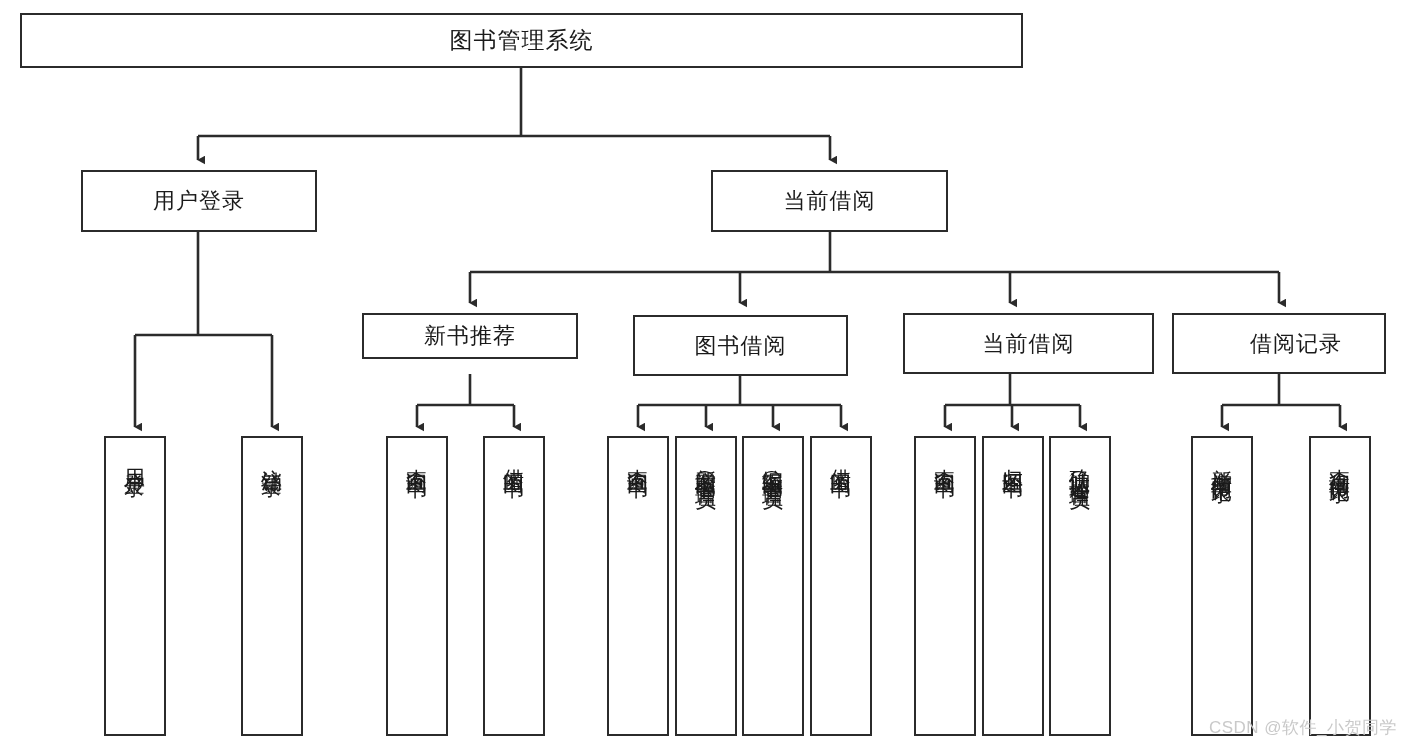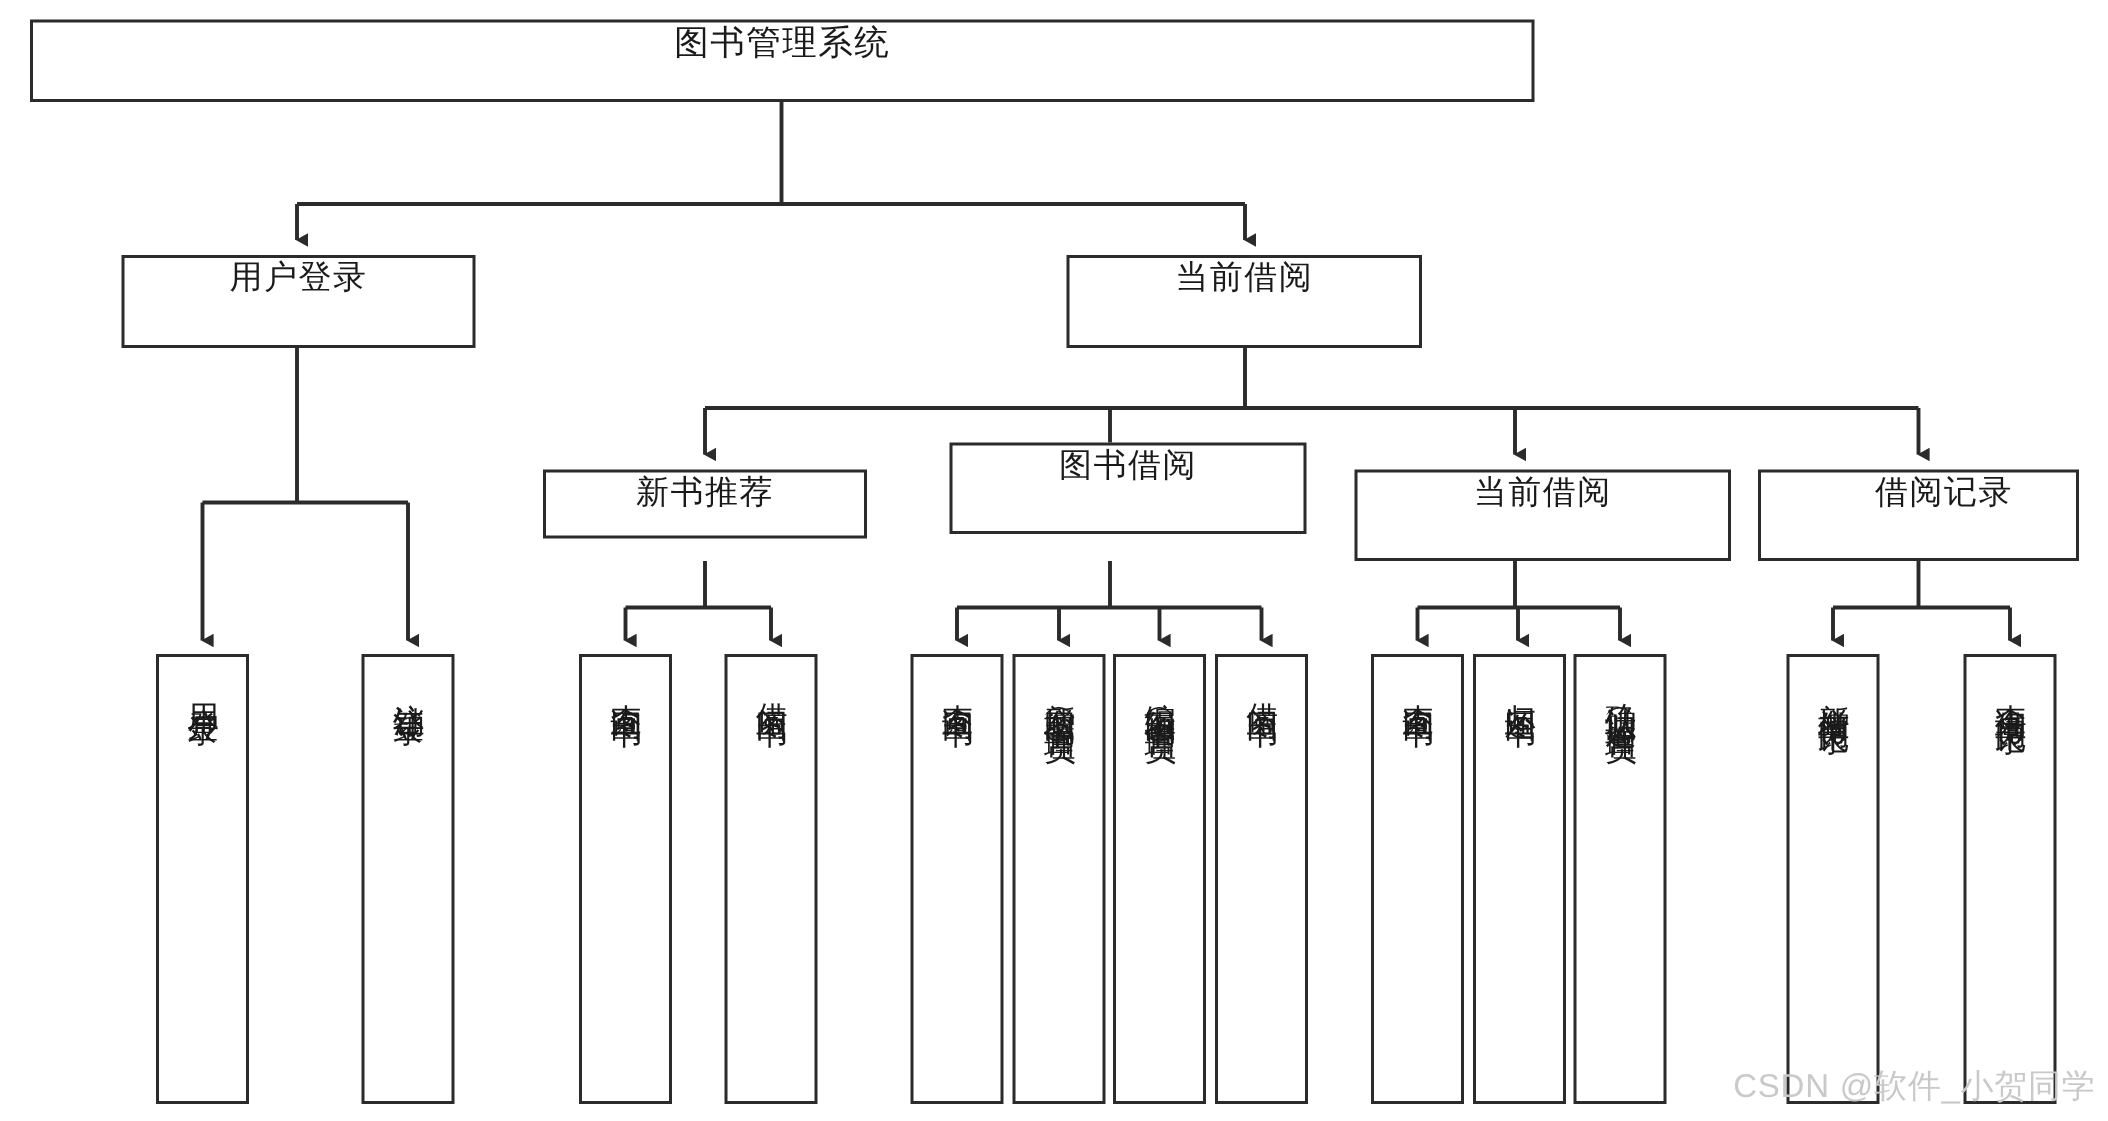--- a/index.html
+++ b/index.html
@@ -24,21 +24,21 @@
     top: 0;
     width: 1405px;
     height: 747px;
   }
   .node {
     position: absolute;
     box-sizing: border-box;
     background: #ffffff;
     border: 2px solid #2b2b2b;
     display: flex;
-    align-items: flex-start;
+    align-items: center;
     justify-content: center;
     color: #1a1a1a;
     z-index: 3;
   }
   .node-label {
     display: block;
     text-align: center;
     line-height: 1.18;
     white-space: nowrap;
   }
@@ -58,21 +58,21 @@
     writing-mode: vertical-rl;
     text-orientation: upright;
     font-size: 21px;
     letter-spacing: 3px;
     line-height: 1;
   }
   #watermark {
     position: absolute;
     right: 8px;
     bottom: 8px;
-    font-size: 22px;
+    font-size: 17px;
     color: #c9c9c9;
     letter-spacing: 0.5px;
     z-index: 5;
     user-select: none;
     white-space: nowrap;
   }
 </style>
 </head>
 <body>
 
@@ -139,21 +139,21 @@
   <div class="node horizontal" style="left:81px; top:170px; width:236px; height:62px;">
     <span class="node-label">用户登录</span>
   </div>
   <div class="node horizontal" style="left:711px; top:170px; width:237px; height:62px;">
     <span class="node-label">当前借阅</span>
   </div>
 
   <div class="node horizontal" style="left:362px; top:313px; width:216px; height:46px;">
     <span class="node-label">新书推荐</span>
   </div>
-  <div class="node horizontal" style="left:633px; top:295px; width:238px; height:61px;">
+  <div class="node horizontal" style="left:633px; top:315px; width:215px; height:61px;">
     <span class="node-label">图书借阅</span>
   </div>
   <div class="node horizontal" style="left:903px; top:313px; width:251px; height:61px;">
     <span class="node-label">当前借阅</span>
   </div>
   <div class="node horizontal" style="left:1172px; top:313px; width:214px; height:61px;padding-left:34px;">
     <span class="node-label">借阅记录</span>
   </div>
 
   <div class="node vertical" style="left:104px; top:436px; width:62px; height:300px;">

